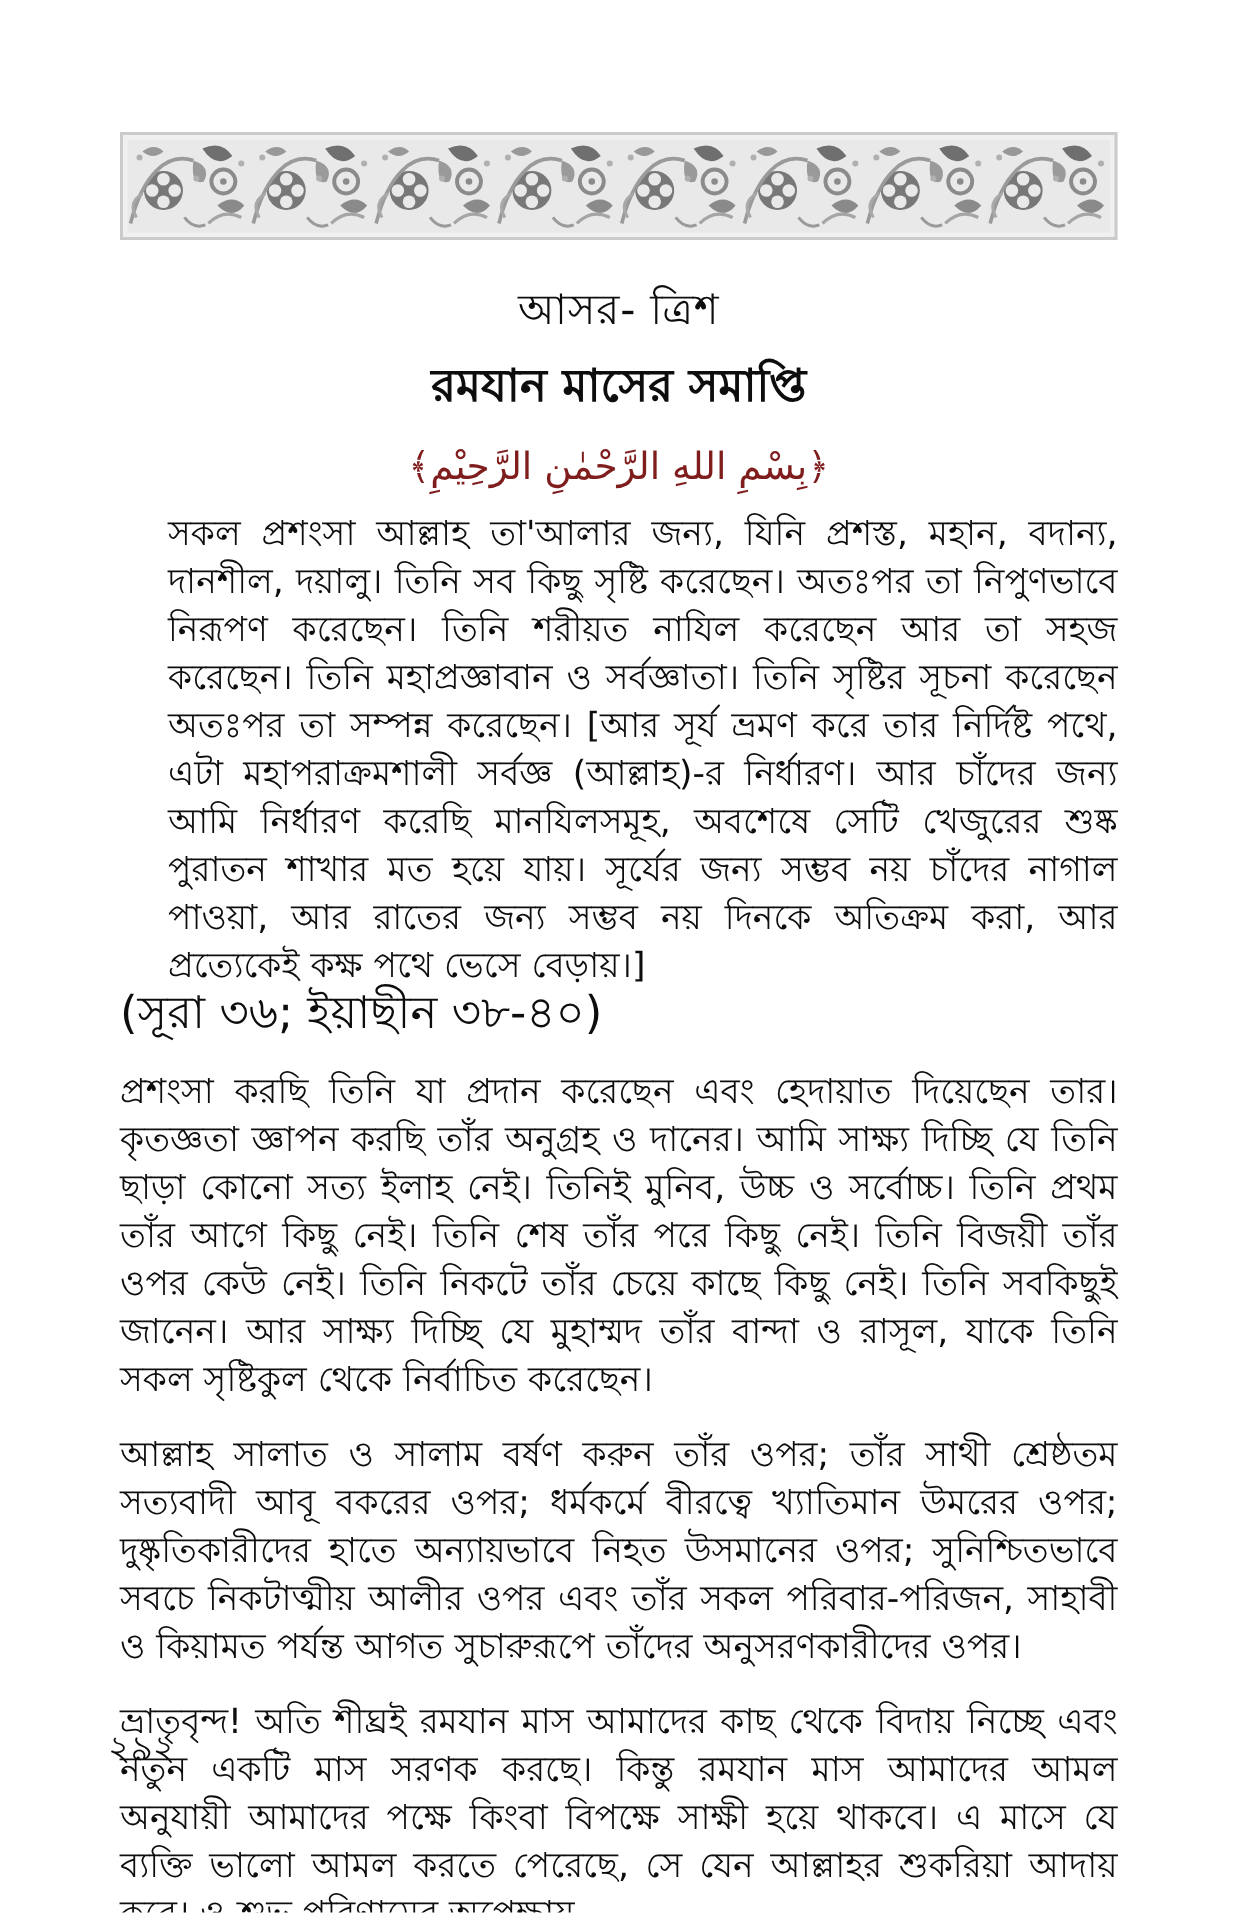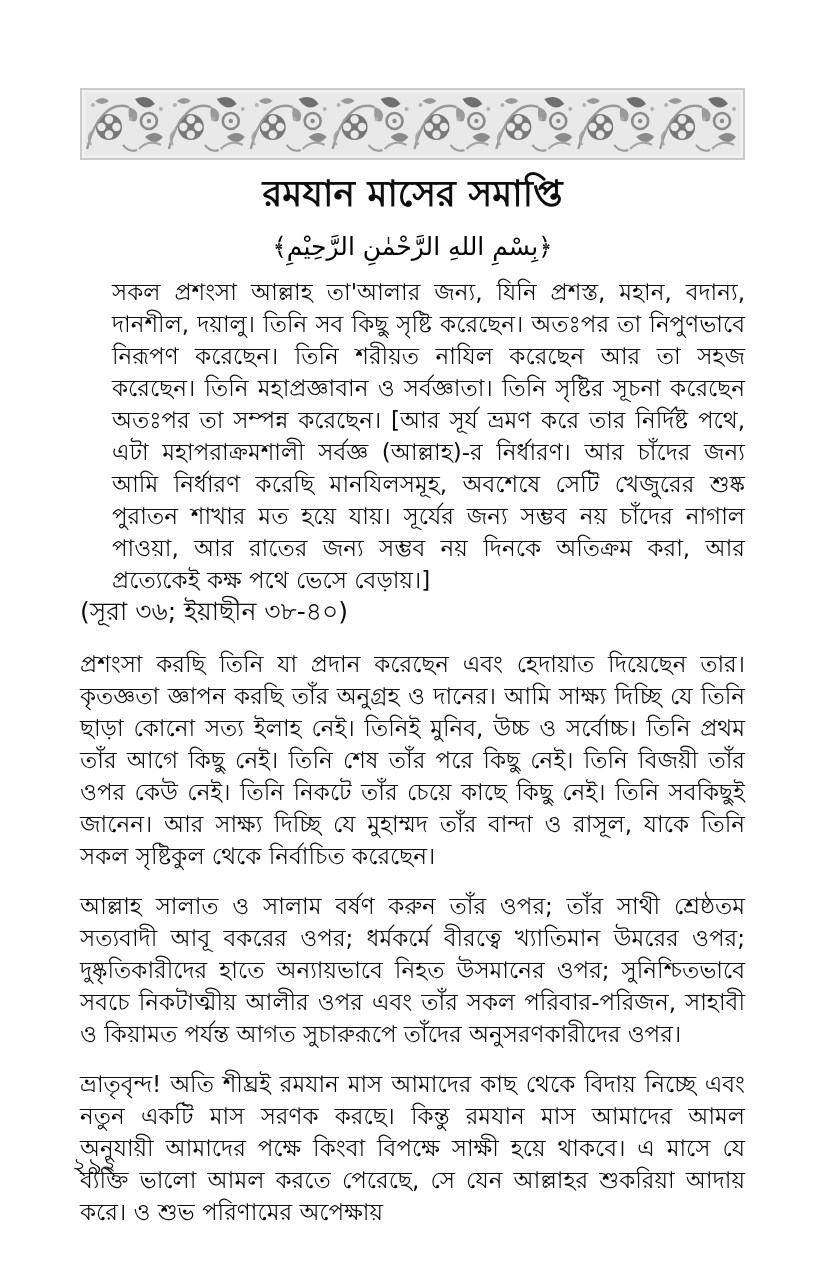--- a/index.html
+++ b/index.html
@@ -37,44 +37,44 @@
 
   .chapter-label {
     text-align: center;
     font-size: 28px;
     line-height: 34px;
     margin-top: 30px;
     letter-spacing: 0.5px;
   }
   .page-title {
     text-align: center;
-    font-size: 36px;
+    font-size: 30px;
     line-height: 44px;
     font-weight: 700;
     margin: 12px 0 0 0;
   }
   .bismillah {
     text-align: center;
     direction: rtl;
     font-size: 25px;
     line-height: 34px;
     margin-top: 14px;
-    color: #000000;
+    color: #7f1d1d;
   }
   .body-text {
     font-size: 23px;
     line-height: 32px;
     text-align: justify;
     text-justify: inter-word;
     margin: 0;
   }
   .first-para { margin-top: 12px; margin-left: 32px; }
   .para-gap   { margin-top: 18px; }
   .verse-ref {
-    font-size: 25px;
+    font-size: 30px;
     line-height: 32px;
     margin: 0 0 20px 0;
     text-align: left;
   }
   .page-footer {
     position: absolute;
     top: 1150px;
     left: 72px;
     width: 665px;
     display: flex;
@@ -124,20 +124,21 @@
         <use href="#tile" x="164" y="0"></use>
         <use href="#tile" x="246" y="0"></use>
         <use href="#tile" x="328" y="0"></use>
         <use href="#tile" x="410" y="0"></use>
         <use href="#tile" x="492" y="0"></use>
         <use href="#tile" x="574" y="0"></use>
       </svg>
     </div>
   </div>
 
+  <div class="chapter-label">আসর- ত্রিশ</div>
 
   <h1 class="page-title">রমযান মাসের সমাপ্তি</h1>
 
   <div class="bismillah">﴿بِسْمِ اللهِ الرَّحْمٰنِ الرَّحِيْمِ﴾</div>
 
   <p class="body-text first-para">সকল প্রশংসা আল্লাহ তা'আলার জন্য, যিনি প্রশস্ত, মহান, বদান্য, দানশীল, দয়ালু। তিনি সব কিছু সৃষ্টি করেছেন। অতঃপর তা নিপুণভাবে নিরূপণ করেছেন। তিনি শরীয়ত নাযিল করেছেন আর তা সহজ করেছেন। তিনি মহাপ্রজ্ঞাবান ও সর্বজ্ঞাতা। তিনি সৃষ্টির সূচনা করেছেন অতঃপর তা সম্পন্ন করেছেন। [আর সূর্য ভ্রমণ করে তার নির্দিষ্ট পথে, এটা মহাপরাক্রমশালী সর্বজ্ঞ (আল্লাহ)-র নির্ধারণ। আর চাঁদের জন্য আমি নির্ধারণ করেছি মানযিলসমূহ, অবশেষে সেটি খেজুরের শুষ্ক পুরাতন শাখার মত হয়ে যায়। সূর্যের জন্য সম্ভব নয় চাঁদের নাগাল পাওয়া, আর রাতের জন্য সম্ভব নয় দিনকে অতিক্রম করা, আর প্রত্যেকেই কক্ষ পথে ভেসে বেড়ায়।]</p>
 
   <div class="verse-ref">(সূরা ৩৬; ইয়াছীন ৩৮-৪০)</div>
 
   <p class="body-text para-gap">প্রশংসা করছি তিনি যা প্রদান করেছেন এবং হেদায়াত দিয়েছেন তার। কৃতজ্ঞতা জ্ঞাপন করছি তাঁর অনুগ্রহ ও দানের। আমি সাক্ষ্য দিচ্ছি যে তিনি ছাড়া কোনো সত্য ইলাহ নেই। তিনিই মুনিব, উচ্চ ও সর্বোচ্চ। তিনি প্রথম তাঁর আগে কিছু নেই। তিনি শেষ তাঁর পরে কিছু নেই। তিনি বিজয়ী তাঁর ওপর কেউ নেই। তিনি নিকটে তাঁর চেয়ে কাছে কিছু নেই। তিনি সবকিছুই জানেন। আর সাক্ষ্য দিচ্ছি যে মুহাম্মদ তাঁর বান্দা ও রাসূল, যাকে তিনি সকল সৃষ্টিকুল থেকে নির্বাচিত করেছেন।</p>

